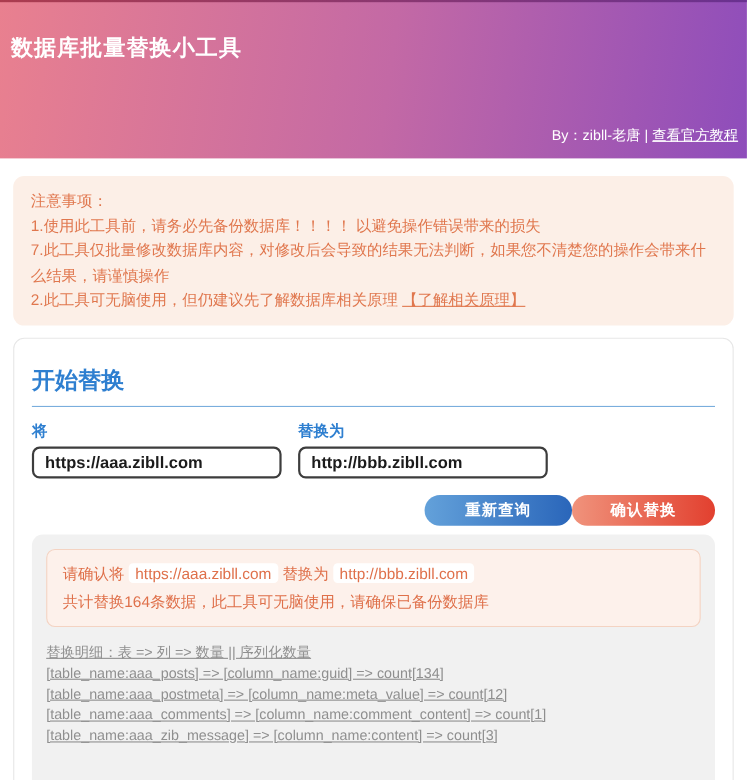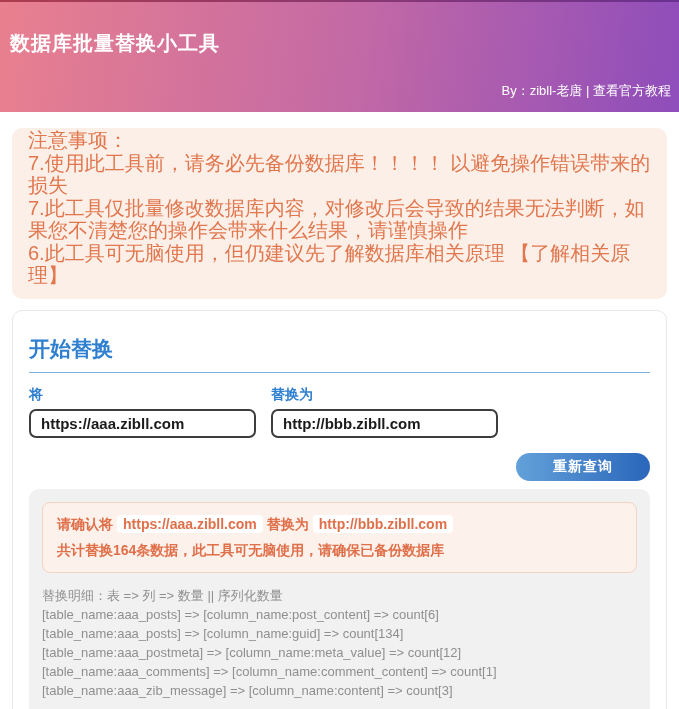--- a/index.html
+++ b/index.html
@@ -1,30 +1,30 @@
 <!DOCTYPE html>
 <html><head>
 <meta charset="utf-8">
 <style>
   * { margin:0; padding:0; box-sizing:border-box; }
   html,body { width:679px; height:709px; overflow:hidden; background:#ffffff;
     font-family:"Liberation Sans","DejaVu Sans",sans-serif; }
 
-  .header { position:relative; height:112px; color:#fff;
+  .header { position:relative; height:144px; color:#fff;
     background:linear-gradient(98deg,#e9808f 0%,#c369a5 52%,#8e4dbb 100%);
     padding:30px 10px 0 10px; }
   .header::before { content:""; position:absolute; top:0; left:0; right:0; height:2px;
     background:linear-gradient(to right,#9c2b3e,#5f2a86); opacity:.8; }
   .header-title { font-size:20px; font-weight:bold; letter-spacing:1px; }
   .byline { position:absolute; right:8px; bottom:12px; font-size:13px; }
-  .byline a { color:#fff; cursor:pointer; }
+  .byline a { color:#fff; text-decoration:underline; cursor:pointer; }
 
   .notice { margin:16px 12px 11px; background:#fcefe7; border-radius:10px;
-    padding:1px 16px 12px; color:#e0774e; font-size:20px; line-height:22.5px; }
-  .notice-link { cursor:pointer;margin-top:12px; }
+    padding:11px 16px 12px; color:#e0774e; font-size:14px; line-height:22.5px; }
+  .notice-link { text-decoration:underline; cursor:pointer;margin-top:12px; }
 
   .card { margin:0 12px; background:#fff; border:1px solid #e7e7e7; border-radius:10px;
     padding:24px 16px 16px; }
   .section-title { color:#2e7fd0; font-size:21px; font-weight:bold; margin-bottom:9px; }
   .divider { border:none; border-top:1px solid #7aaedd; margin-bottom:13px; }
 
   .field-row { display:flex; gap:15px; }
   .field { width:227px; }
   .field label { display:block; color:#2e7fd0; font-size:14px; font-weight:bold;
     margin-bottom:5px; }
@@ -34,76 +34,76 @@
 
   .btn-row { display:flex; justify-content:flex-end; margin-top:15px; }
   .btn { border:none; border-radius:999px; height:28px; color:#fff; font-size:14px;
     font-weight:bold; font-family:inherit; cursor:pointer; letter-spacing:1px; }
   .btn-blue { width:134px; background:linear-gradient(to right,#63a1da,#2a66ba); }
   .btn-red  { width:130px; background:linear-gradient(to right,#f0937c,#e2402f); }
 
   .results { margin-top:8px; background:#f1f1f1; border-radius:10px; padding:13px;
     min-height:260px; }
   .confirm-box { background:#fdf1eb; border:1px solid #f4d3c2; border-radius:8px;
-    padding:8px 14px 9px; color:#df704a; font-weight:bold; font-size:14px;
+    padding:8px 14px 9px; color:#df704a; font-weight:normal; font-size:14px;
     line-height:26px; }
   .chip { background:#fff; border-radius:4px; padding:1px 6px; margin:0 4px; }
 
   .details { margin-top:13px; color:#8f8f8f; font-size:13px; line-height:19px; }
-  .details div { white-space:nowrap; }
+  .details div { white-space:nowrap;text-decoration:underline; }
 </style>
 </head>
 <body>
 
 <div class="header">
   <div class="header-title">数据库批量替换小工具</div>
   <div class="byline">
     <span>By：zibll-老唐</span><span> | </span><a>查看官方教程</a>
   </div>
 </div>
 
 <div class="notice">
   <div>注意事项：</div>
-  <div>7.使用此工具前，请务必先备份数据库！！！！ 以避免操作错误带来的损失</div>
+  <div>1.使用此工具前，请务必先备份数据库！！！！ 以避免操作错误带来的损失</div>
   <div>7.此工具仅批量修改数据库内容，对修改后会导致的结果无法判断，如果您不清楚您的操作会带来什么结果，请谨慎操作</div>
   <div>
-    <span>6.此工具可无脑使用，但仍建议先了解数据库相关原理 </span><span class="notice-link">【了解相关原理】</span>
+    <span>2.此工具可无脑使用，但仍建议先了解数据库相关原理 </span><span class="notice-link">【了解相关原理】</span>
   </div>
 </div>
 
 <div class="card">
   <div class="section-title">开始替换</div>
   <hr class="divider">
 
   <div class="field-row">
     <div class="field">
       <label>将</label>
       <input type="text" value="https://aaa.zibll.com" style="">
     </div>
     <div class="field">
       <label>替换为</label>
       <input type="text" value="http://bbb.zibll.com" style="">
     </div>
   </div>
 
   <div class="btn-row">
     <button class="btn btn-blue">重新查询</button>
+    <button class="btn btn-red">确认替换</button>
   </div>
 
   <div class="results">
     <div class="confirm-box">
       <div>
         <span>请确认将</span><span class="chip">https://aaa.zibll.com</span><span>替换为</span><span class="chip">http://bbb.zibll.com</span>
       </div>
       <div>共计替换164条数据，此工具可无脑使用，请确保已备份数据库</div>
     </div>
 
     <div class="details">
       <div>替换明细：表 =&gt; 列 =&gt; 数量 || 序列化数量</div>
-      <div>[table_name:aaa_posts] =&gt; [column_name:post_content] =&gt; count[6]</div>
       <div>[table_name:aaa_posts] =&gt; [column_name:guid] =&gt; count[134]</div>
       <div>[table_name:aaa_postmeta] =&gt; [column_name:meta_value] =&gt; count[12]</div>
       <div>[table_name:aaa_comments] =&gt; [column_name:comment_content] =&gt; count[1]</div>
       <div>[table_name:aaa_zib_message] =&gt; [column_name:content] =&gt; count[3]</div>
 
     </div>
   </div>
 </div>
 
 </body></html>

